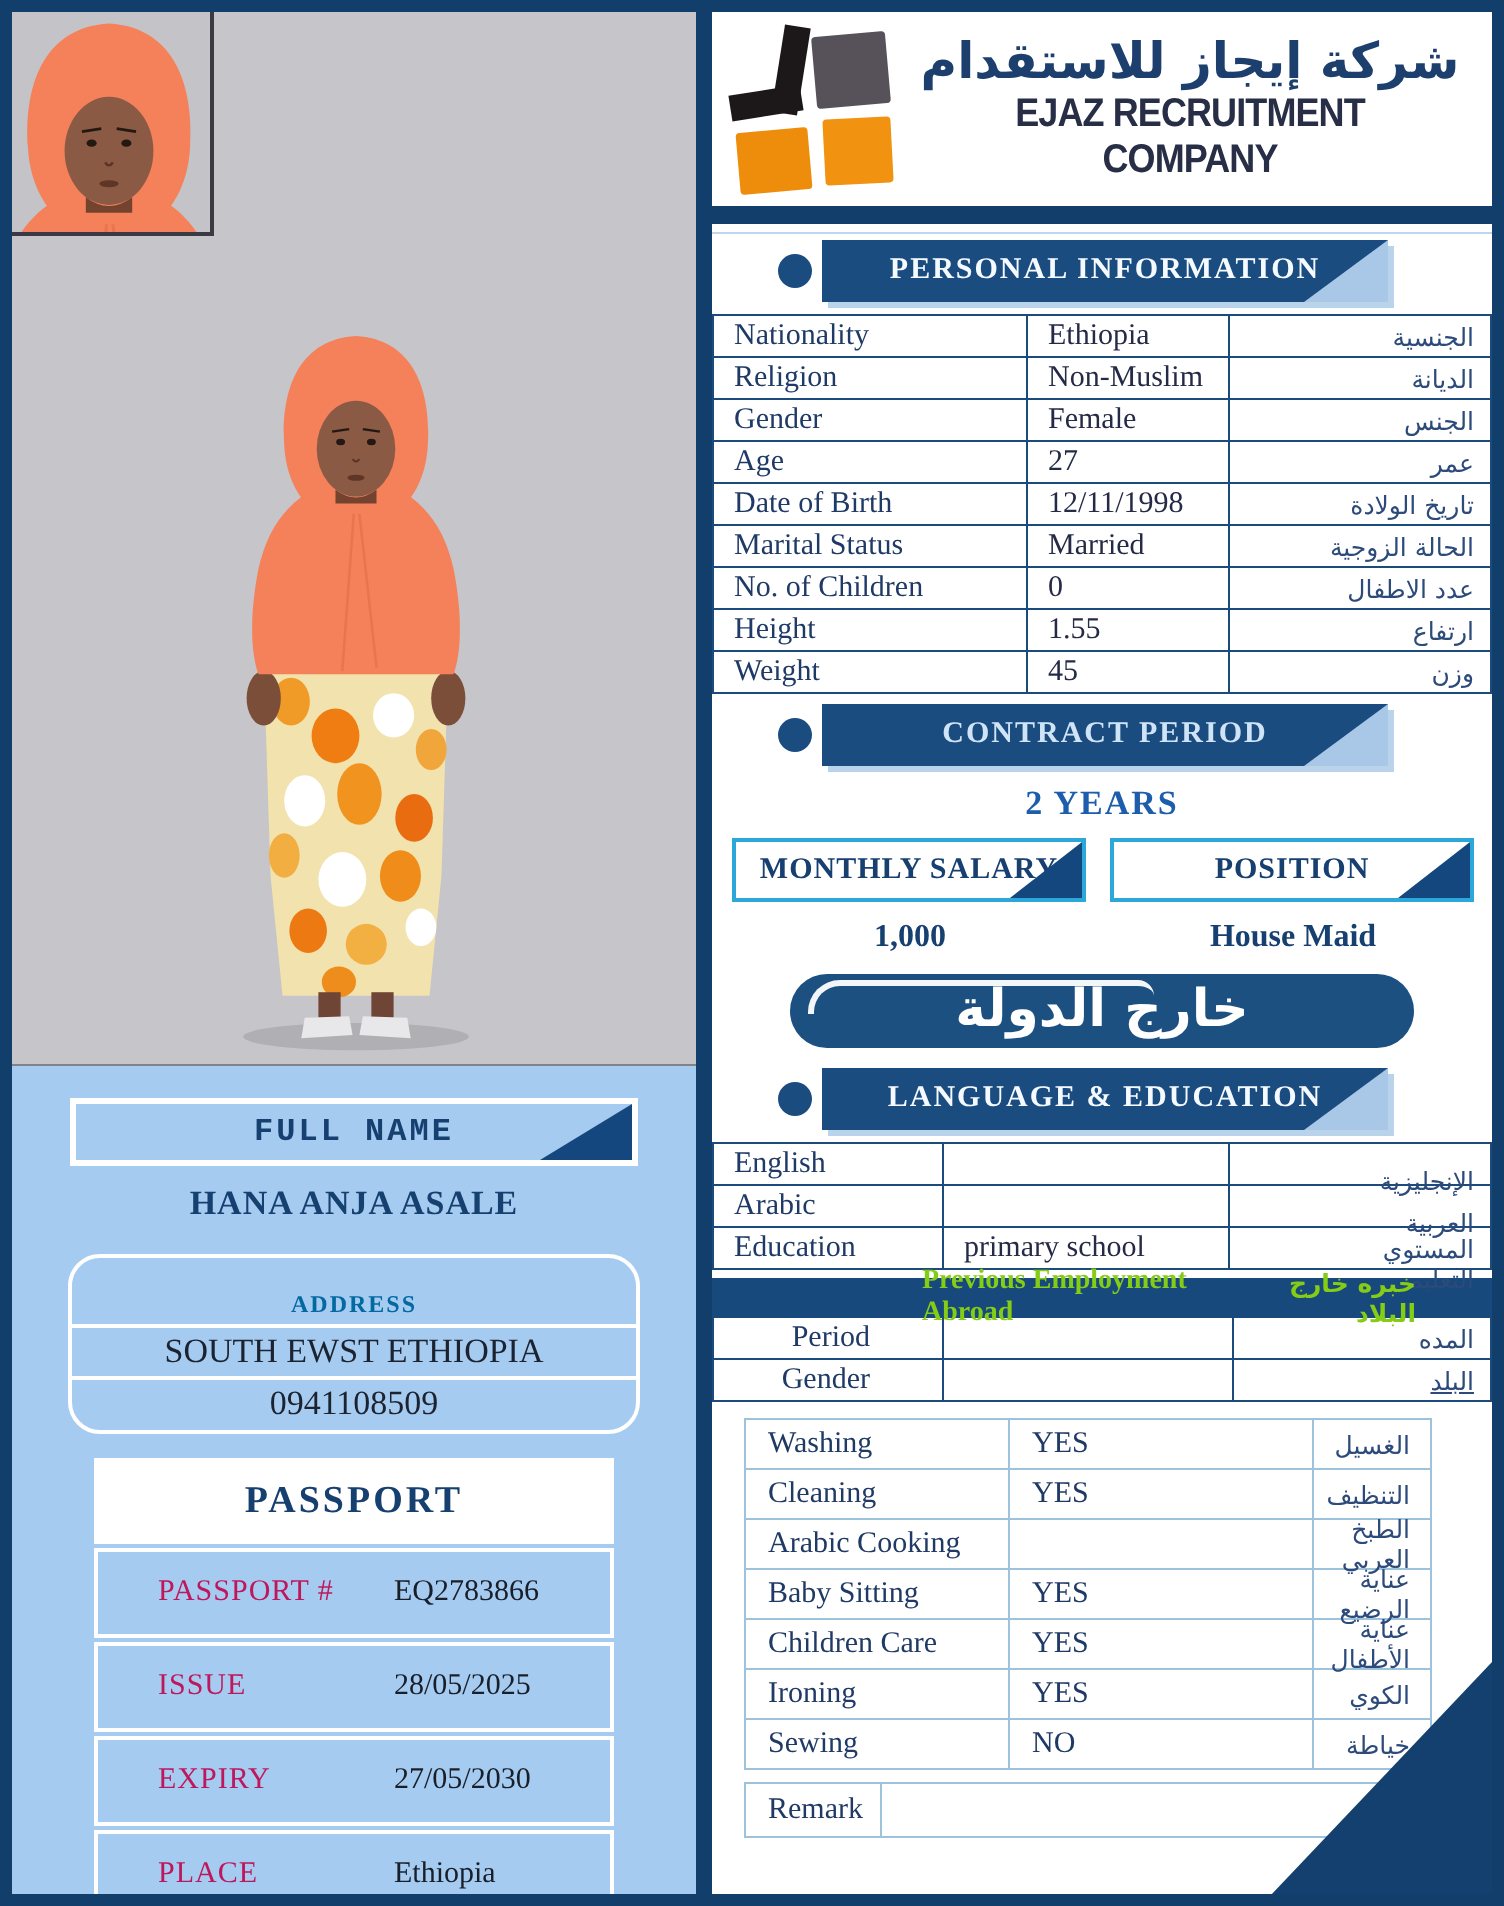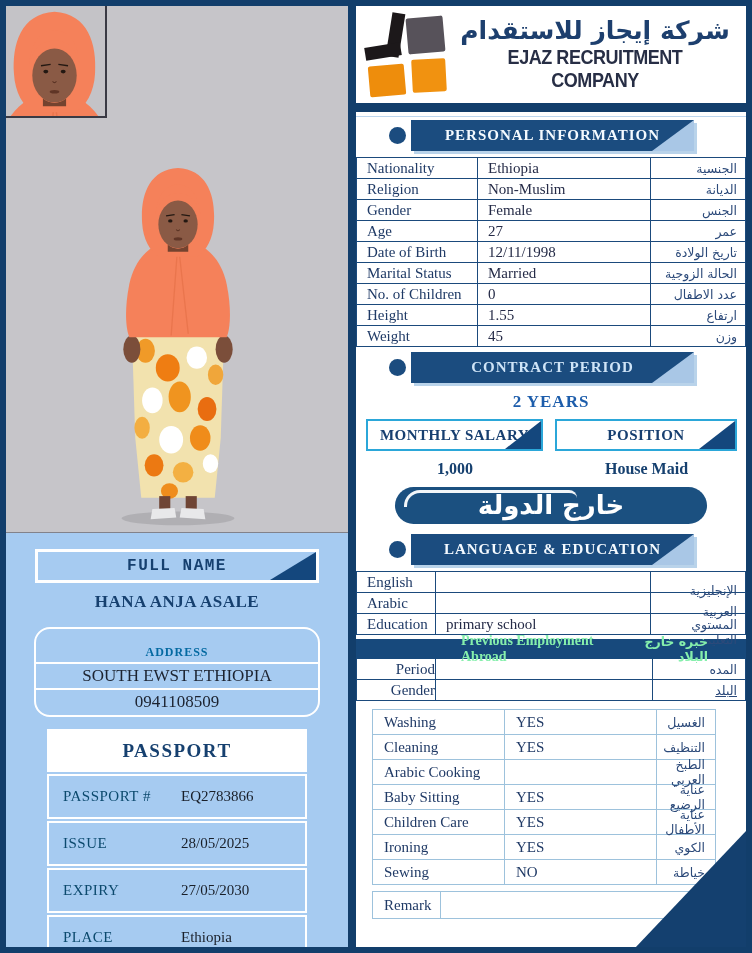--- a/index.html
+++ b/index.html
@@ -16,21 +16,21 @@
   .fn-label{font-weight:bold;font-size:16px;color:#16406f;text-align:center;line-height:28px;letter-spacing:1.5px;font-family:Liberation Mono, monospace;}
   .fullname-value{text-align:center;margin-top:9px;font-weight:bold;font-size:17px;color:#16406f;letter-spacing:.5px;}
   .address-box{margin:15px auto 0;width:282px;border:2.5px solid #fff;border-radius:16px;overflow:hidden;text-align:center;color:#1c2330;}
   .ab-title{font-weight:bold;color:#0369a1;padding:16px 0 2px;border-bottom:2.5px solid #fff;font-size:12px;letter-spacing:1px;}
   .ab-line{padding:2px 0;border-bottom:2.5px solid #fff;font-size:17px;}
   .ab-phone{padding:2px 0 3px;font-size:17px;}
   .passport-wrap{margin:12px auto 0;width:260px;}
   .pp-title{background:#fff;text-align:center;font-weight:bold;font-size:19px;color:#16406f;padding:11px 0 10px;letter-spacing:1.5px;}
   .pp-row{display:flex;border:2.5px solid #fff;margin-top:2px;height:41px;align-items:center;}
   .pp-row:last-child{border-radius:0 0 14px 14px;}
-  .pp-l{width:118px;padding-left:14px;font-size:15px;color:#0c4a6e;letter-spacing:.5px;}
+  .pp-l{width:118px;padding-left:30px;font-size:15px;color:#be185d;letter-spacing:.5px;}
   .pp-v{font-size:15px;color:#191f29;}
   
   .right-col{position:absolute;left:342px;top:0;right:0;bottom:0;background:#fff;border-left:8px solid #123e6b;box-sizing:border-box;}
   .logo-box{height:97px;border-bottom:9px solid #123e6b;display:flex;align-items:center;padding:0 8px 0 6px;box-sizing:content-box;}
   .logo-mark{position:relative;width:94px;height:90px;flex:0 0 94px;}
   .l-vert{position:absolute;left:27px;top:3px;width:13px;height:44px;background:#1c181a;transform:rotate(9deg);}
   .l-foot{position:absolute;left:3px;top:35px;width:36px;height:13px;background:#1c181a;transform:rotate(-9deg);}
   .sq-gray{position:absolute;left:45px;top:7px;width:37px;height:36px;background:#57525a;transform:rotate(-5deg);border-radius:2px;}
   .sq-or1{position:absolute;left:7px;top:55px;width:36px;height:31px;background:#ee8d0c;transform:rotate(-5deg);border-radius:2px;}
   .sq-or2{position:absolute;left:50px;top:49px;width:34px;height:33px;background:#f19210;transform:rotate(-3deg);border-radius:2px;}
@@ -40,39 +40,39 @@
   .hairline{border-top:1px solid #bcd6ee;margin-top:4px;}
   .sec{position:relative;height:31px;margin-top:3px;}
   .dot{position:absolute;left:33px;top:7px;width:17px;height:17px;border-radius:50%;background:#1b4c7f;}
   .bar{position:absolute;left:55px;top:0;width:283px;height:31px;background:#1b4c7f;box-shadow:3px 3px 0 #b9d3ea;color:#f4faff;font-weight:bold;font-size:15px;letter-spacing:1px;text-align:center;line-height:31px;}
   .bar .tri{position:absolute;right:0;top:0;width:42px;height:100%;background:#a9c7e6;clip-path:polygon(100% 0,100% 100%,0 100%);}
   .sec.contract{margin-top:5px;}
   .sec.contract .bar{color:#cfe4f7;}
   .sec.lang{margin-top:10px;}
   
   .info-table{margin-top:6px;border:1px solid #1b4a7c;font-size:15px;color:#1f3a66;}
-  .irow{display:flex;height:20px;border-bottom:1px solid #1b4a7c;align-items:center;}
+  .irow{display:flex;height:20px;border-bottom:1px solid #1b4a7c;align-items:center;gap:36px;}
   .irow:last-child{border-bottom:none;}
   .c-lbl{width:110px;padding-left:10px;}
   .c-val{flex:1;align-self:stretch;display:flex;align-items:center;border-left:1px solid #1b4a7c;border-right:1px solid #1b4a7c;padding-left:10px;color:#252b47;}
   .c-ar{width:86px;direction:rtl;padding-right:8px;font-family:"DejaVu Sans",sans-serif;font-size:12.5px;color:#2c4a7a;}
   .lang-table .c-lbl{width:68px;}
   .lang-table .c-ar{width:86px;margin-top:16px;}
   .years{text-align:center;margin-top:9px;font-weight:bold;font-size:17px;color:#1d5dab;letter-spacing:1px;}
   .sp-row{display:flex;margin:7px 9px 0 10px;gap:12px;}
   .sp-box{position:relative;height:28px;border:2.5px solid #2ba7d9;background:#fff;font-weight:bold;font-size:15px;color:#173f70;text-align:center;line-height:28px;letter-spacing:.5px;}
   .sp-box.salary{flex:0 0 173px;}
   .sp-box.position{flex:1;}
   .sp-tri{position:absolute;right:0;top:0;width:36px;height:100%;background:#14477d;clip-path:polygon(100% 0,100% 100%,0 100%);}
   .sp-vals{display:flex;margin:9px 9px 0 10px;gap:12px;font-weight:bold;font-size:16px;color:#16406f;}
   .sp-vals .v1{flex:0 0 178px;text-align:center;}
   .sp-vals .v2{flex:1;text-align:center;}
   .pill{position:relative;margin:9px auto 0;width:312px;height:37px;background:#1b5080;border-radius:19px;color:#fff;text-align:center;font-family:"DejaVu Sans",sans-serif;font-weight:bold;font-size:26px;line-height:37px;direction:rtl;}
   .pill::before{content:"";position:absolute;left:9px;top:3px;width:170px;height:14px;border:3px solid rgba(255,255,255,.95);border-right:none;border-bottom:none;border-radius:16px 8px 0 0;}
-  .prev-bar{height:20px;background:#17497c;margin-top:4px;display:flex;align-items:center;color:#86efac;font-weight:bold;font-size:14px;}
+  .prev-bar{height:20px;background:#17497c;margin-top:4px;display:flex;align-items:center;color:#84cc16;font-weight:bold;font-size:14px;}
   .prev-en{margin-left:105px;}
   .prev-ar{margin-left:auto;margin-right:38px;font-family:"DejaVu Sans",sans-serif;font-size:12.5px;direction:rtl;}
   .prev-table{margin-top:0;border-top:none;}
   .prev-table .c-lbl{width:68px;text-align:right;}
   .prev-table .c-ar{width:84px;}
   .prev-table .irow:nth-child(2) .c-ar{text-decoration:underline;}
   .skills{margin:8px 30px 0 16px;font-size:15px;color:#203a66;}
   .srow{display:flex;height:24px;border:1px solid #9dc2dc;border-top:none;align-items:center;}
   .srow:first-child{border-top:1px solid #9dc2dc;}
   .s1{width:120px;padding-left:11px;}

